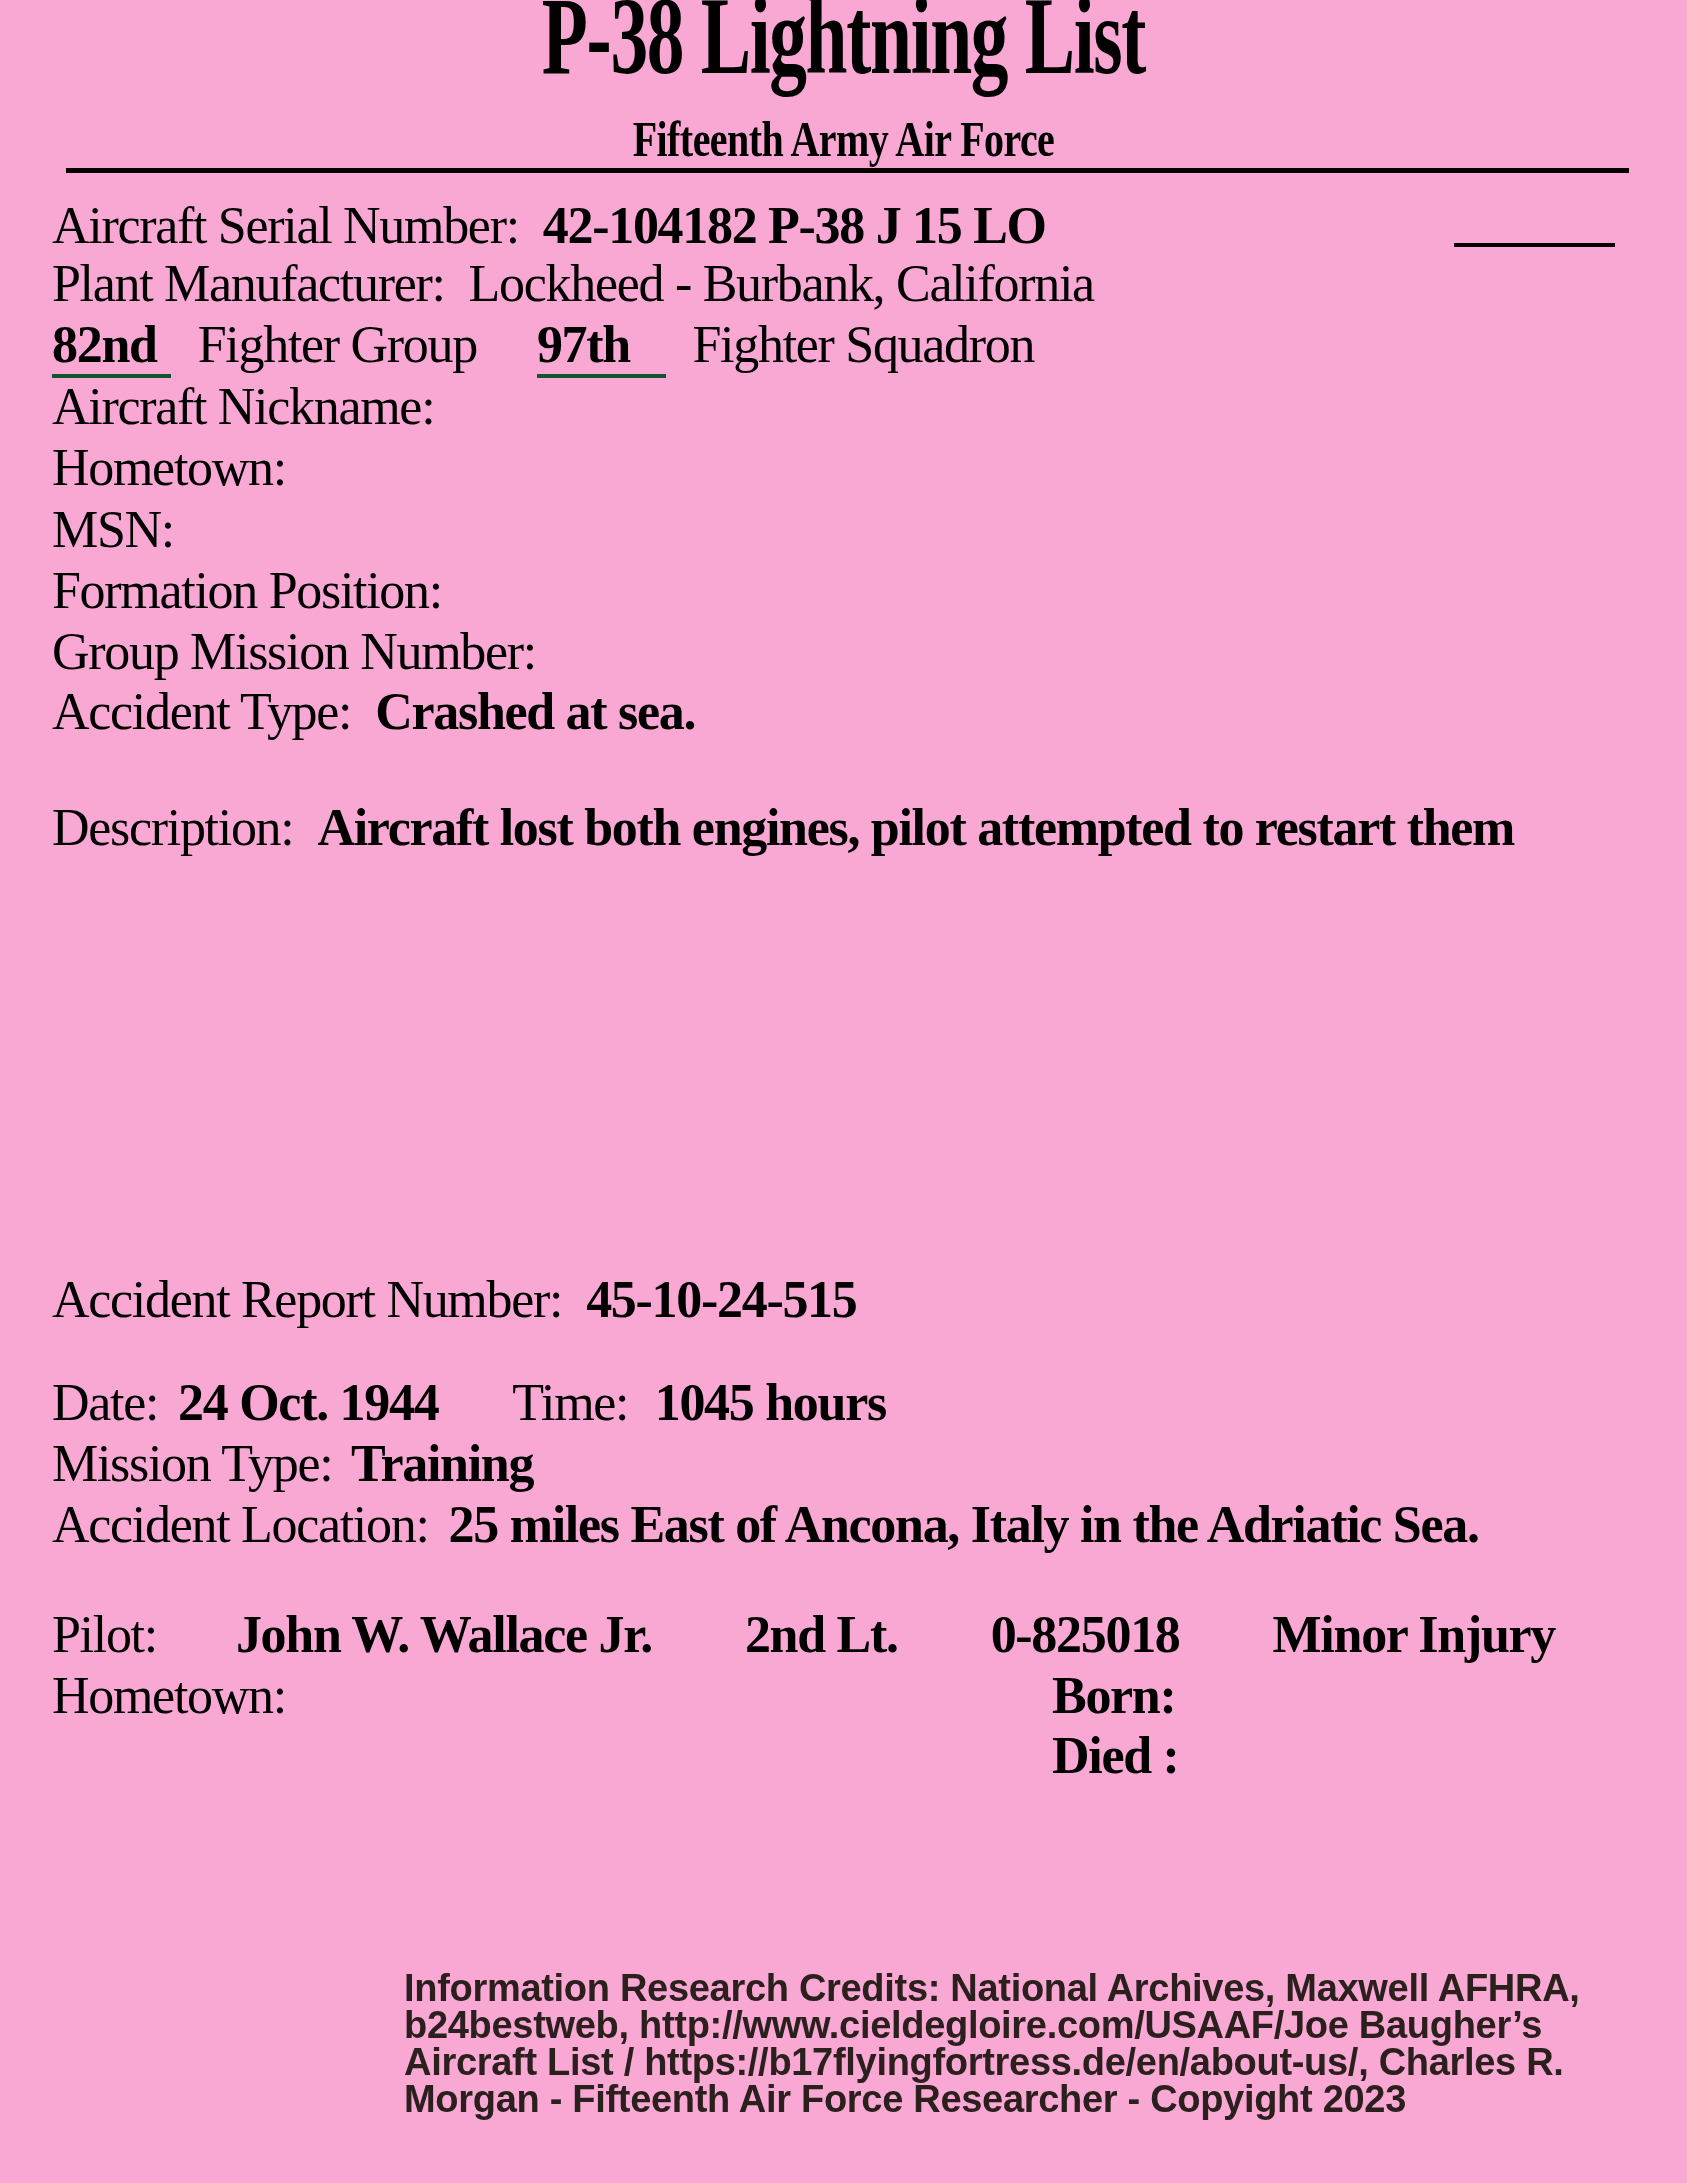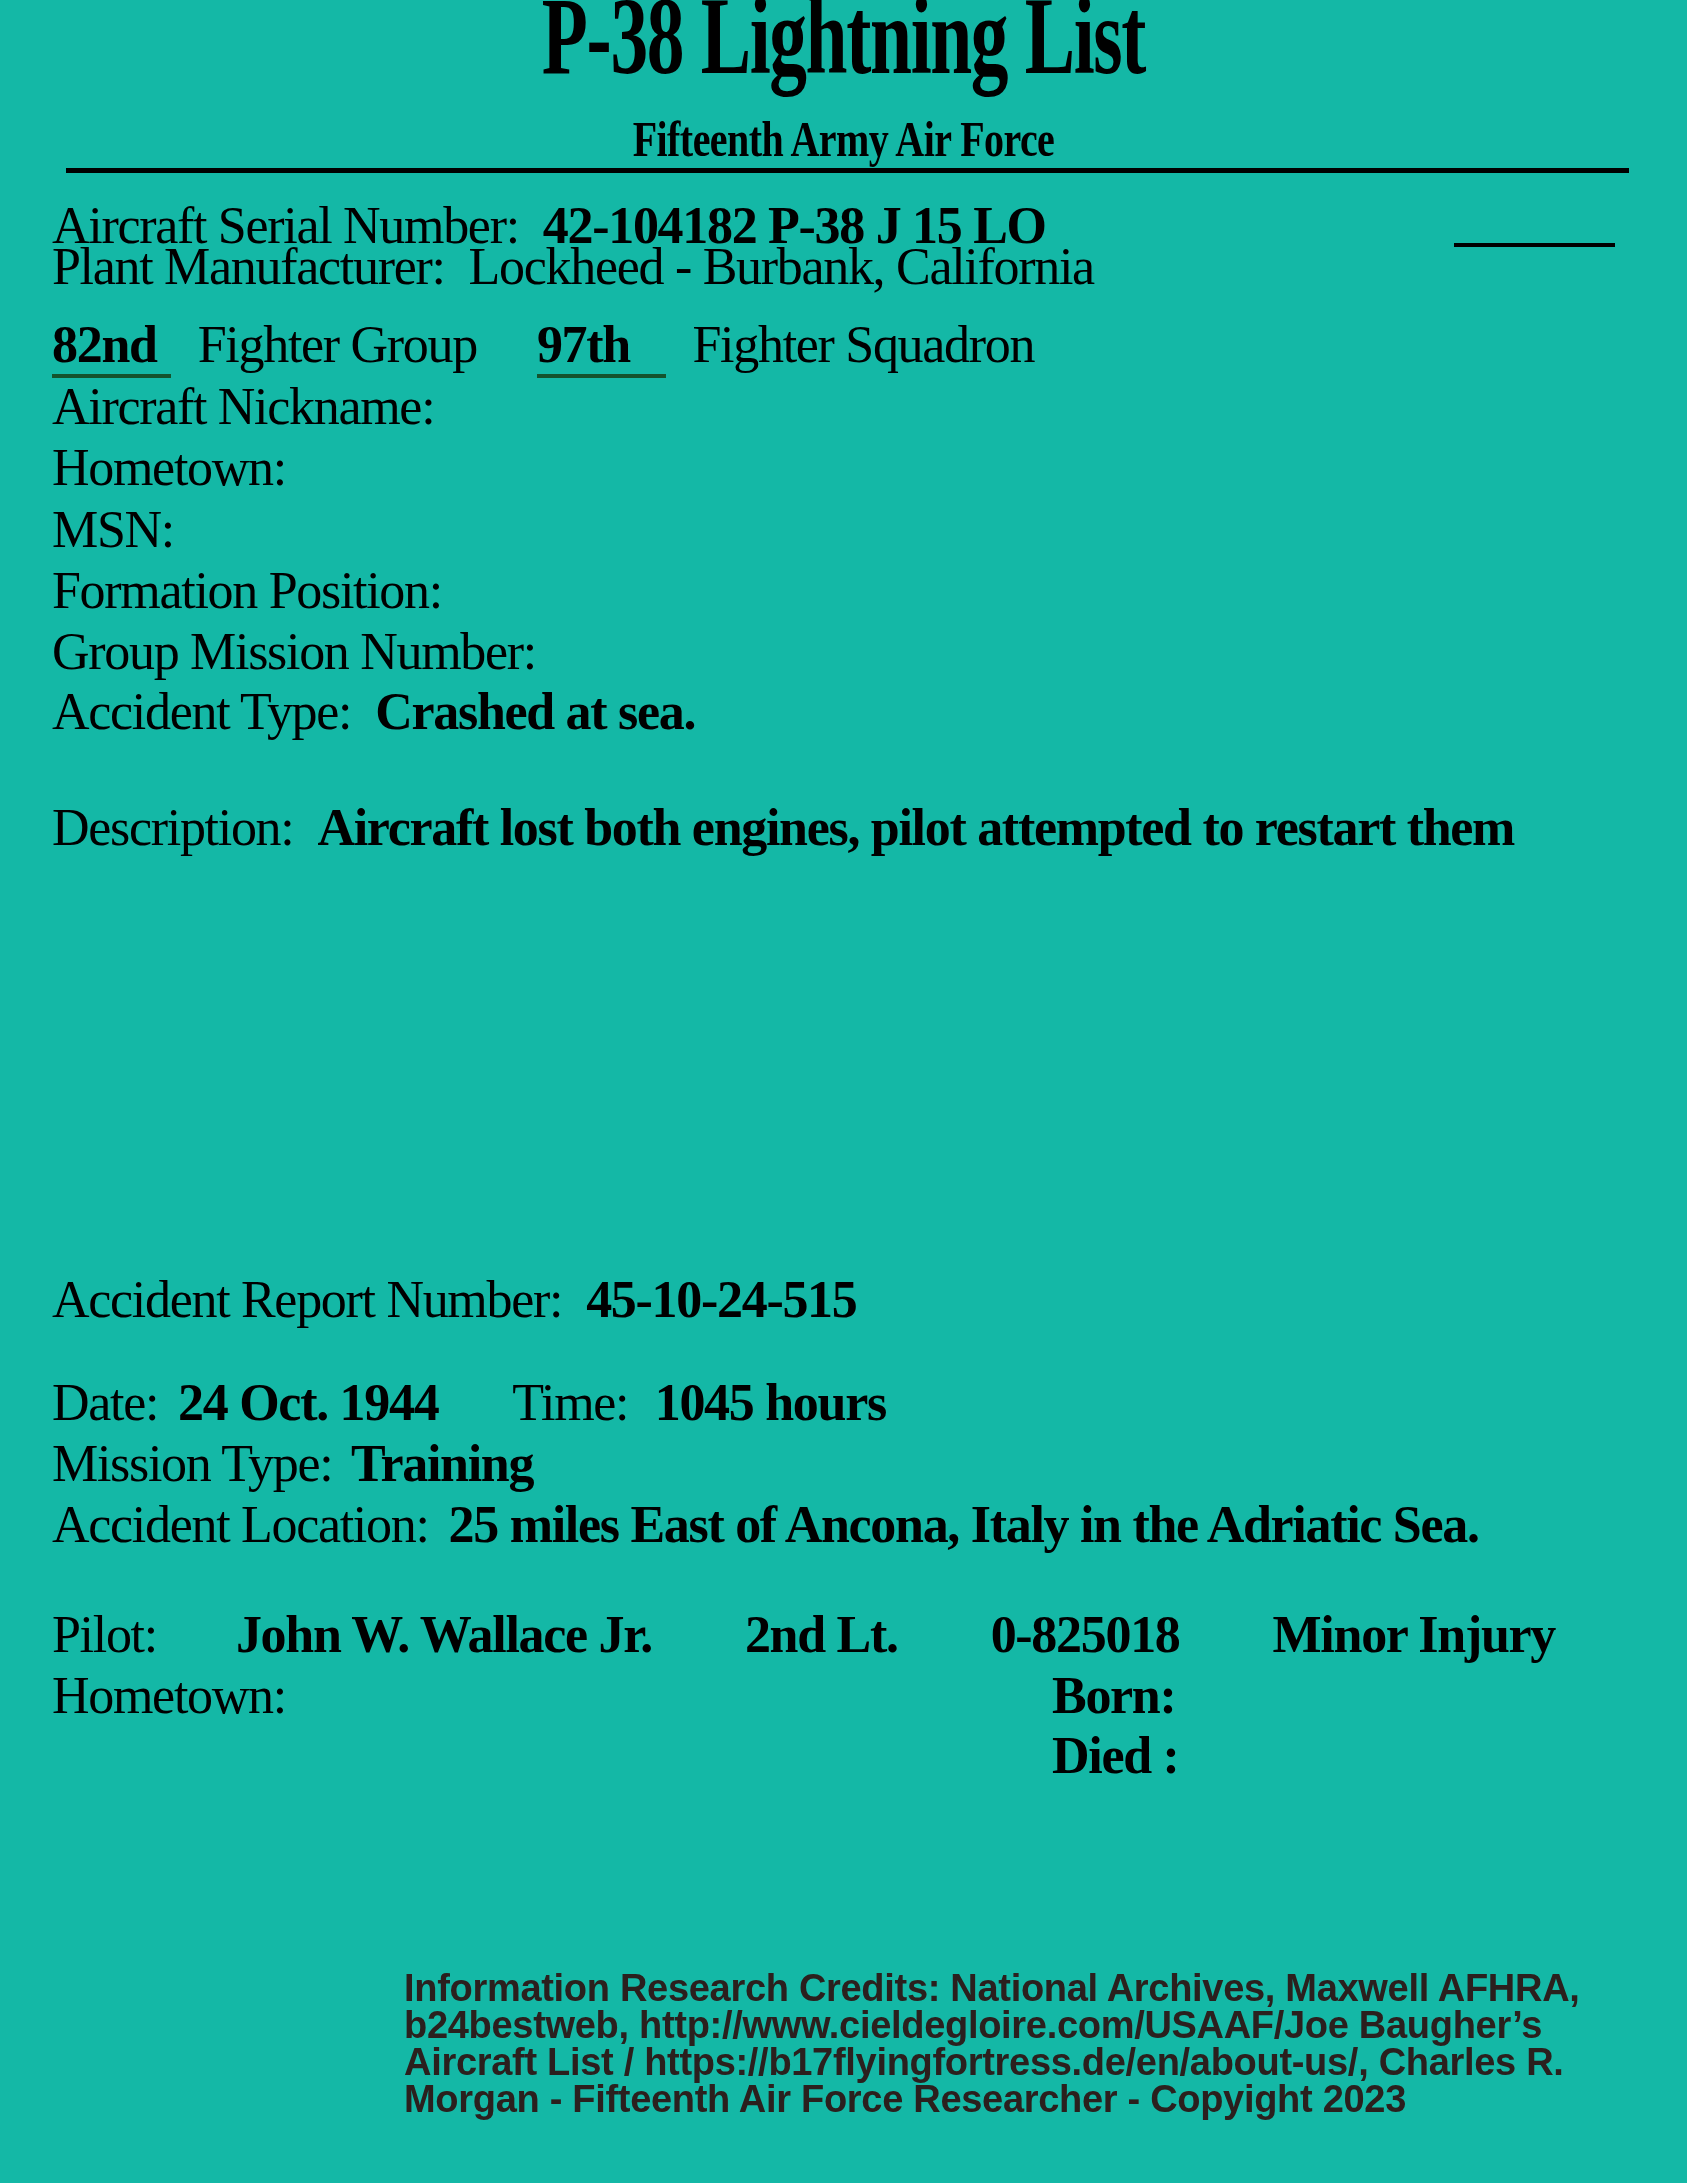--- a/index.html
+++ b/index.html
@@ -1,20 +1,20 @@
 <!DOCTYPE html>
 <html style="font-size:10.6px"><head>
 <meta charset="utf-8">
 <style>
   html, body { margin: 0; padding: 0; background: #888; }
   .page {
     position: relative;
     width: 1687px;
     height: 2183px;
-    background: #14b8a6;
+    background: #f9a8d4;
     overflow: hidden;
     font-family: "Liberation Serif", serif;
     color: #000;
     margin: 0 auto;
   }
   
   .title {
     position: absolute;
     top: -20px; left: 0;
     width: 1687px;
@@ -98,21 +98,21 @@
 
   <div class="title">P-38 Lightning List</div>
   <div class="subtitle">Fifteenth Army Air Force</div>
   <div class="rule"></div>
   <div class="blank-line"></div>
 
   <div class="line" style="top:195px">
     <span>Aircraft Serial Number:</span><span class="b m36">42-104182 P-38 J 15 LO</span>
   </div>
 
-  <div class="line" style="top:236px">
+  <div class="line" style="top:253px">
     <span>Plant Manufacturer:</span><span class="m36">Lockheed - Burbank, California</span>
   </div>
 
   <div class="line" style="top:314px">
     <span class="ulnum pr22">82nd</span><span class="m40">Fighter Group</span><span class="ulnum pr55 m90">97th</span><span class="m40">Fighter Squadron</span>
   </div>
 
   <div class="line" style="top:376px">
     <span>Aircraft Nickname:</span><span class="b m30"></span>
   </div>

